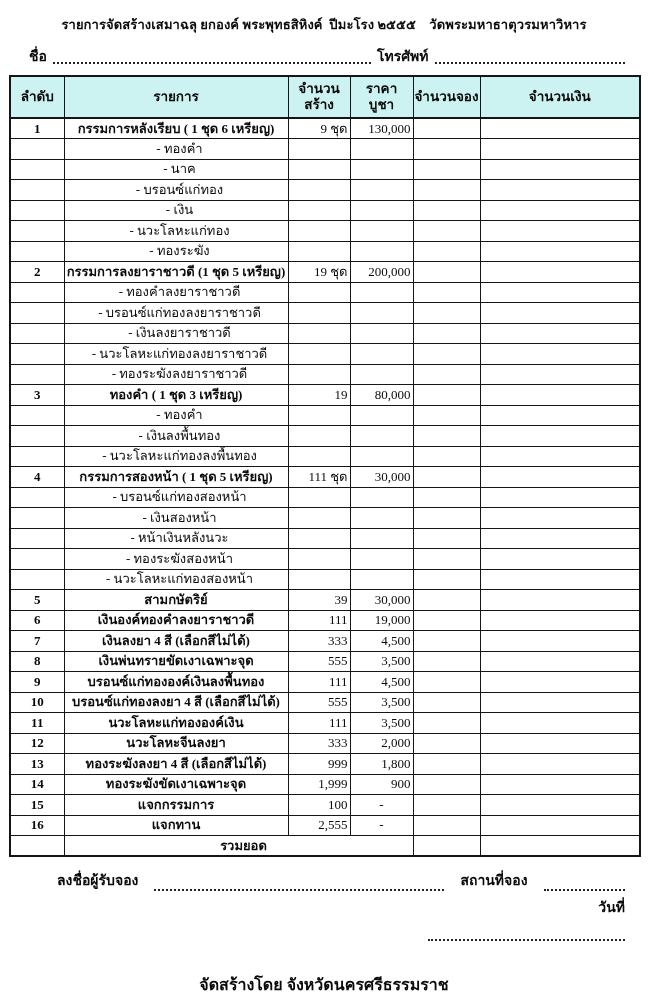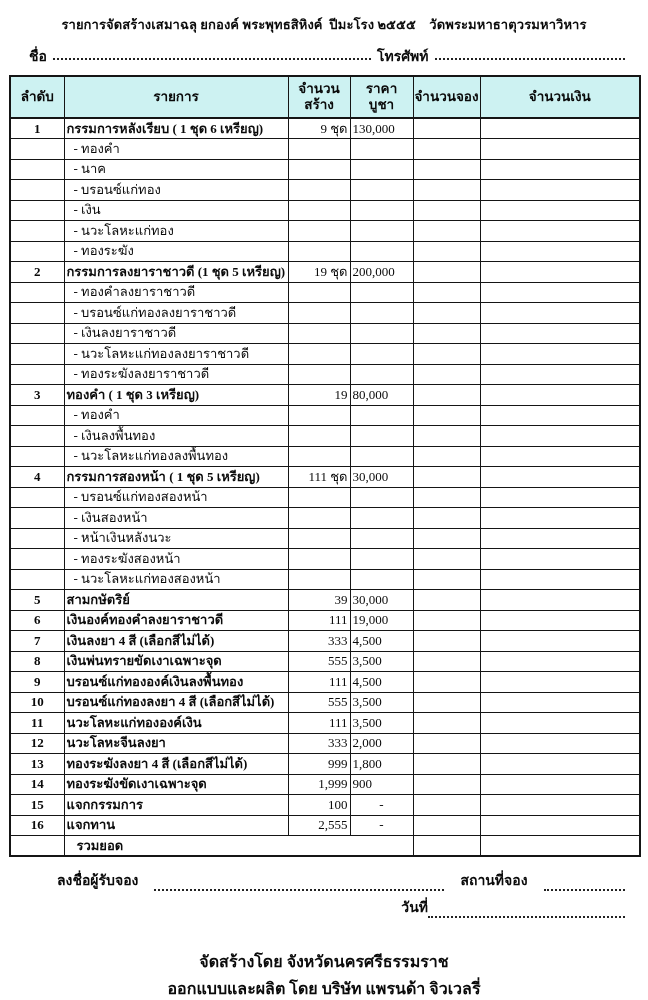--- a/index.html
+++ b/index.html
@@ -17,21 +17,21 @@
     text-align: center;
     font-size: 13px;
     font-weight: bold;
     letter-spacing: .1px;
     margin: 2px 0 10px 0;
     white-space: pre;
   }
 
   .fill-row {
     display: flex;
-    align-items: flex-start;
+    align-items: center;
     font-size: 14px;
     font-weight: bold;
     margin: 0 14px 8px 20px;
     gap: 6px;
   }
   .dots {
     border-bottom: 2px dotted #222;
     height: 15px;
   }
   .dots.grow { flex: 1; }
@@ -65,39 +65,40 @@
     overflow: hidden;
   }
   col.c-no   { width: 54px; }
   col.c-item { width: 224px; }
   col.c-qty  { width: 62px; }
   col.c-price{ width: 63px; }
   col.c-book { width: 67px; }
   col.c-amt  { width: 160px; }
 
   td.no   { text-align: center; font-weight: bold; }
-  td.item { padding-left: 4px; font-weight: bold; }
+  td.item { padding-left: 4px; font-weight: bold; text-align: center; }
   td.item.sub { padding-left: 9px; font-weight: normal; }
   td.qty  { text-align: right; padding-right: 4px; margin-left: 6px; }
-  td.price{ text-align: left; padding-right: 12px; }
+  td.price{ text-align: right; padding-right: 12px; }
   td.price.dash { text-align: center; padding-right: 2px; }
   td.item.total { font-weight: bold; padding-left: 12px; }
 
   .sign-block { margin-top: 12px; font-size: 14px; font-weight: bold; }
   .sign-row {
     display: flex; align-items: flex-end; gap: 16px;
     margin: 0 14px 5px 48px;
   }
   .sign-row .lbl { white-space: nowrap; }
   .dots.sign1 { width: 290px; }
   .dots.sign2 { flex: 1; }
   .date-row {
-    display: flex; align-items: flex-end; 
+    display: flex; align-items: flex-end; gap: 8px;
     justify-content: flex-end;
     margin: 0 14px 0 0;
+    flex-direction: column;
   }
   .dots.date { width: 197px; }
 
   .credits { margin-top: 30px; text-align: center; font-size: 16px; font-weight: bold; line-height: 1.7; }
 </style>
 </head>
 <body>
 
 <div class="page">
 

